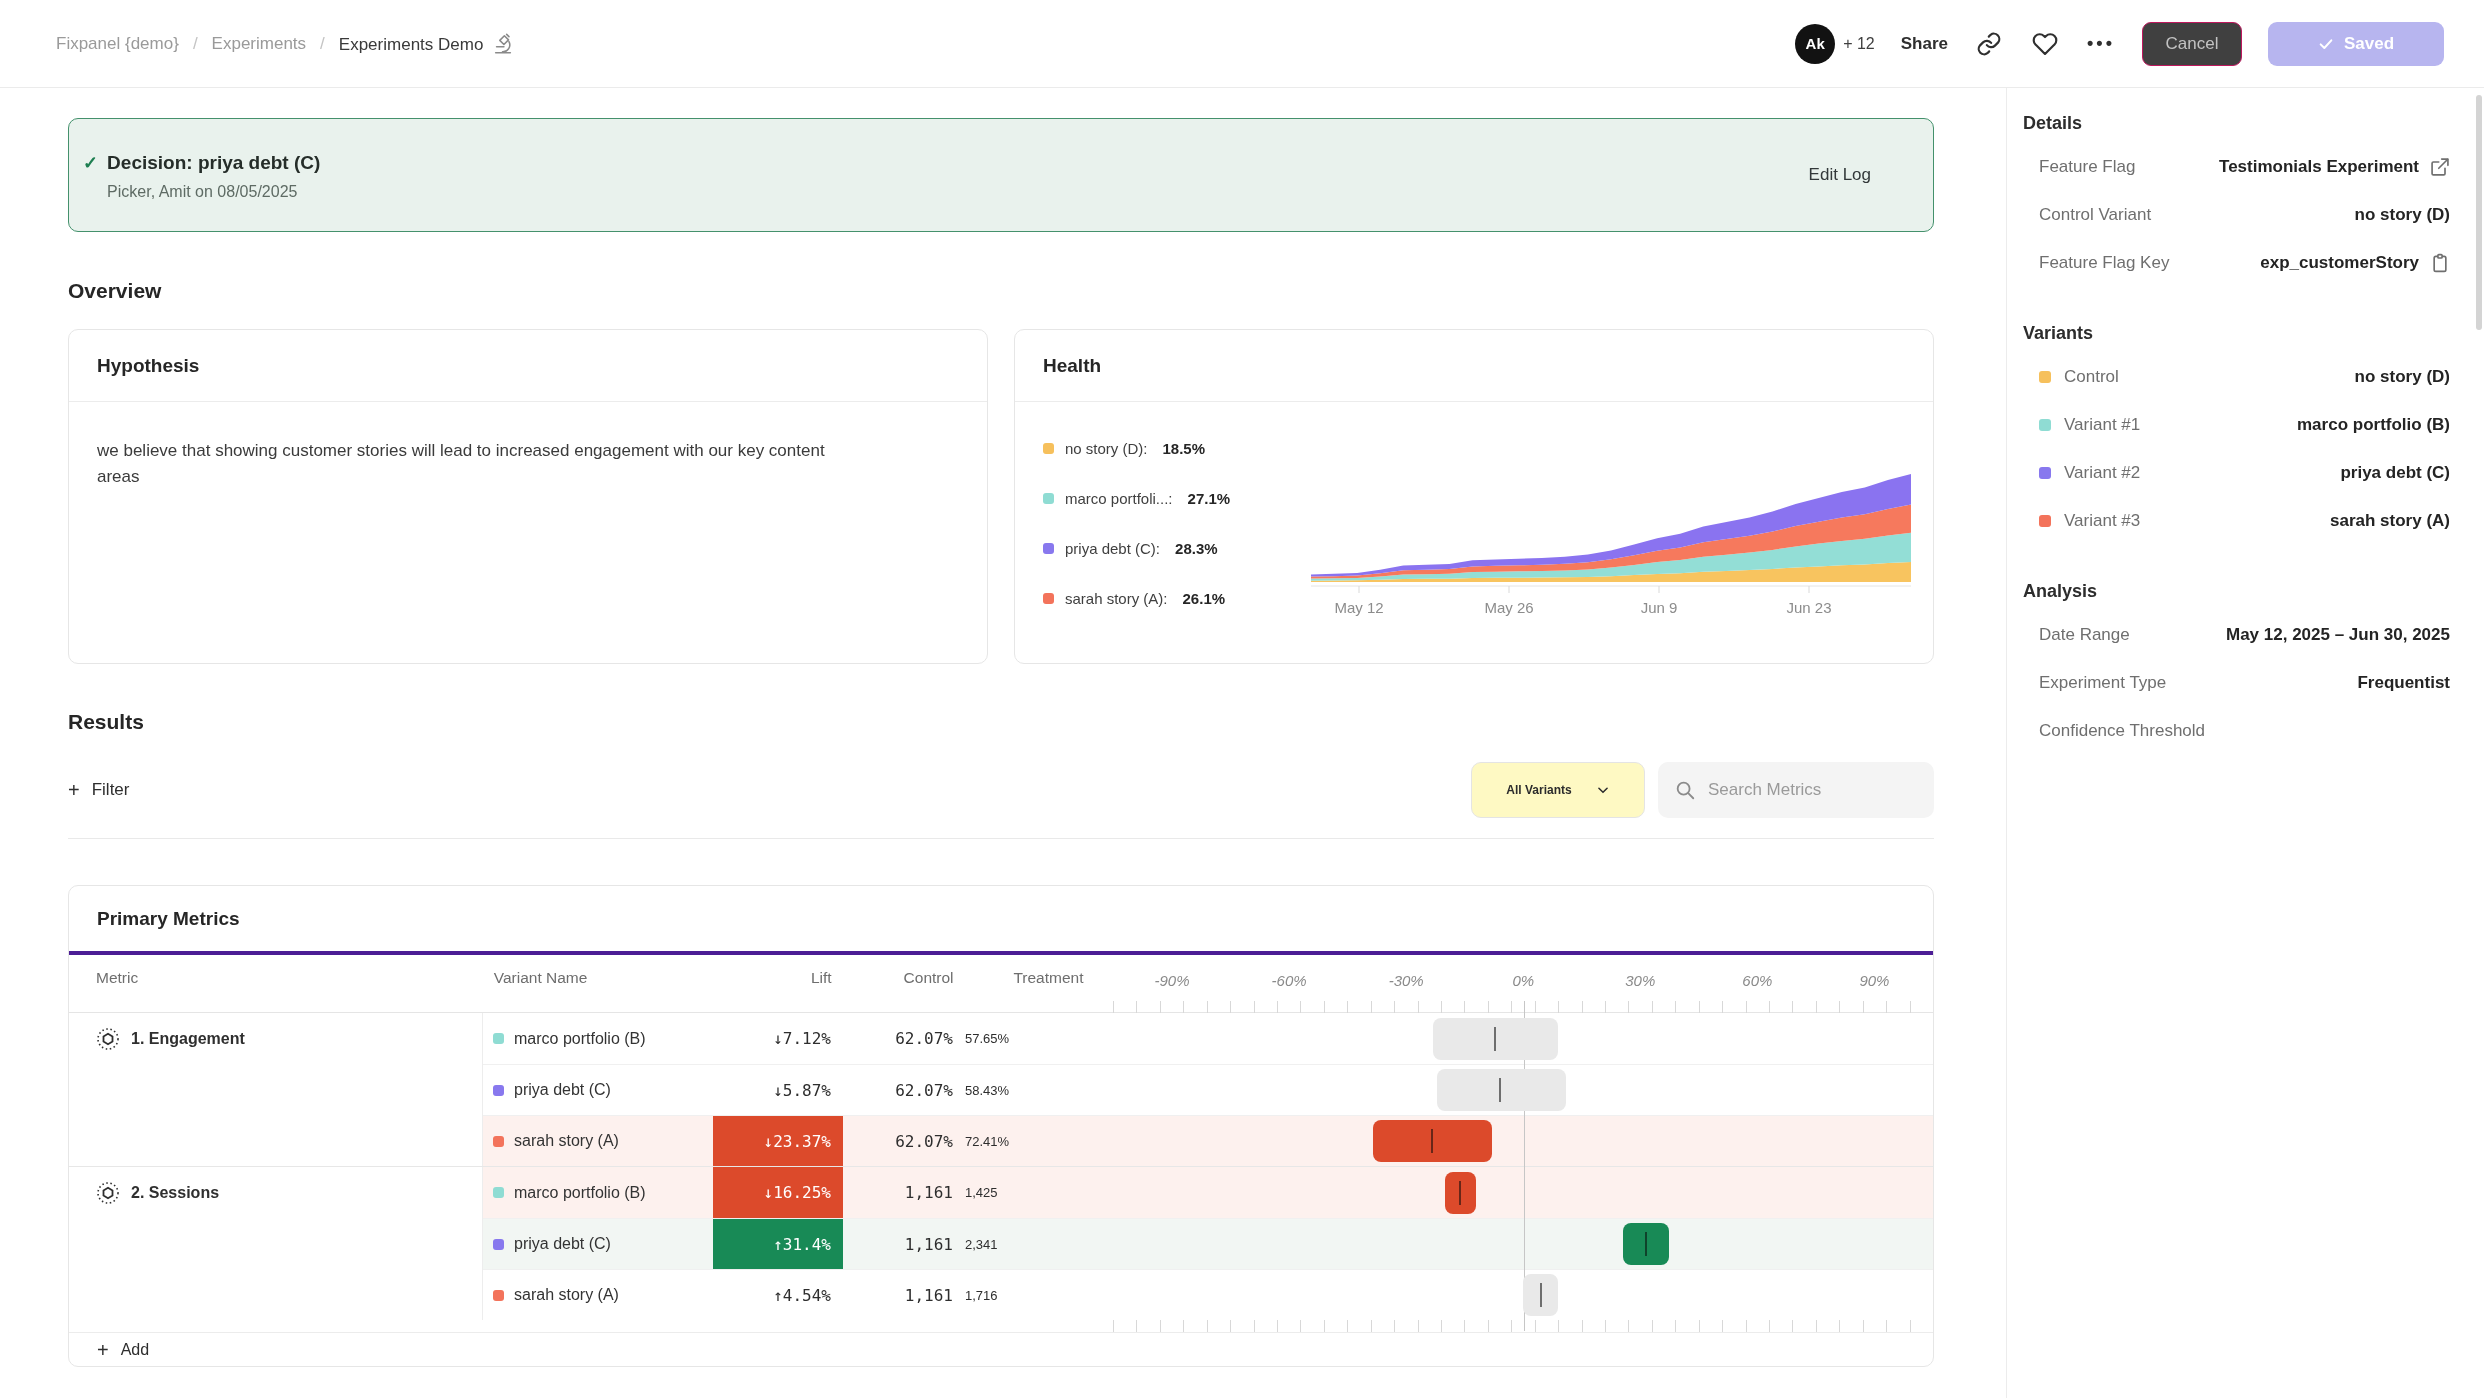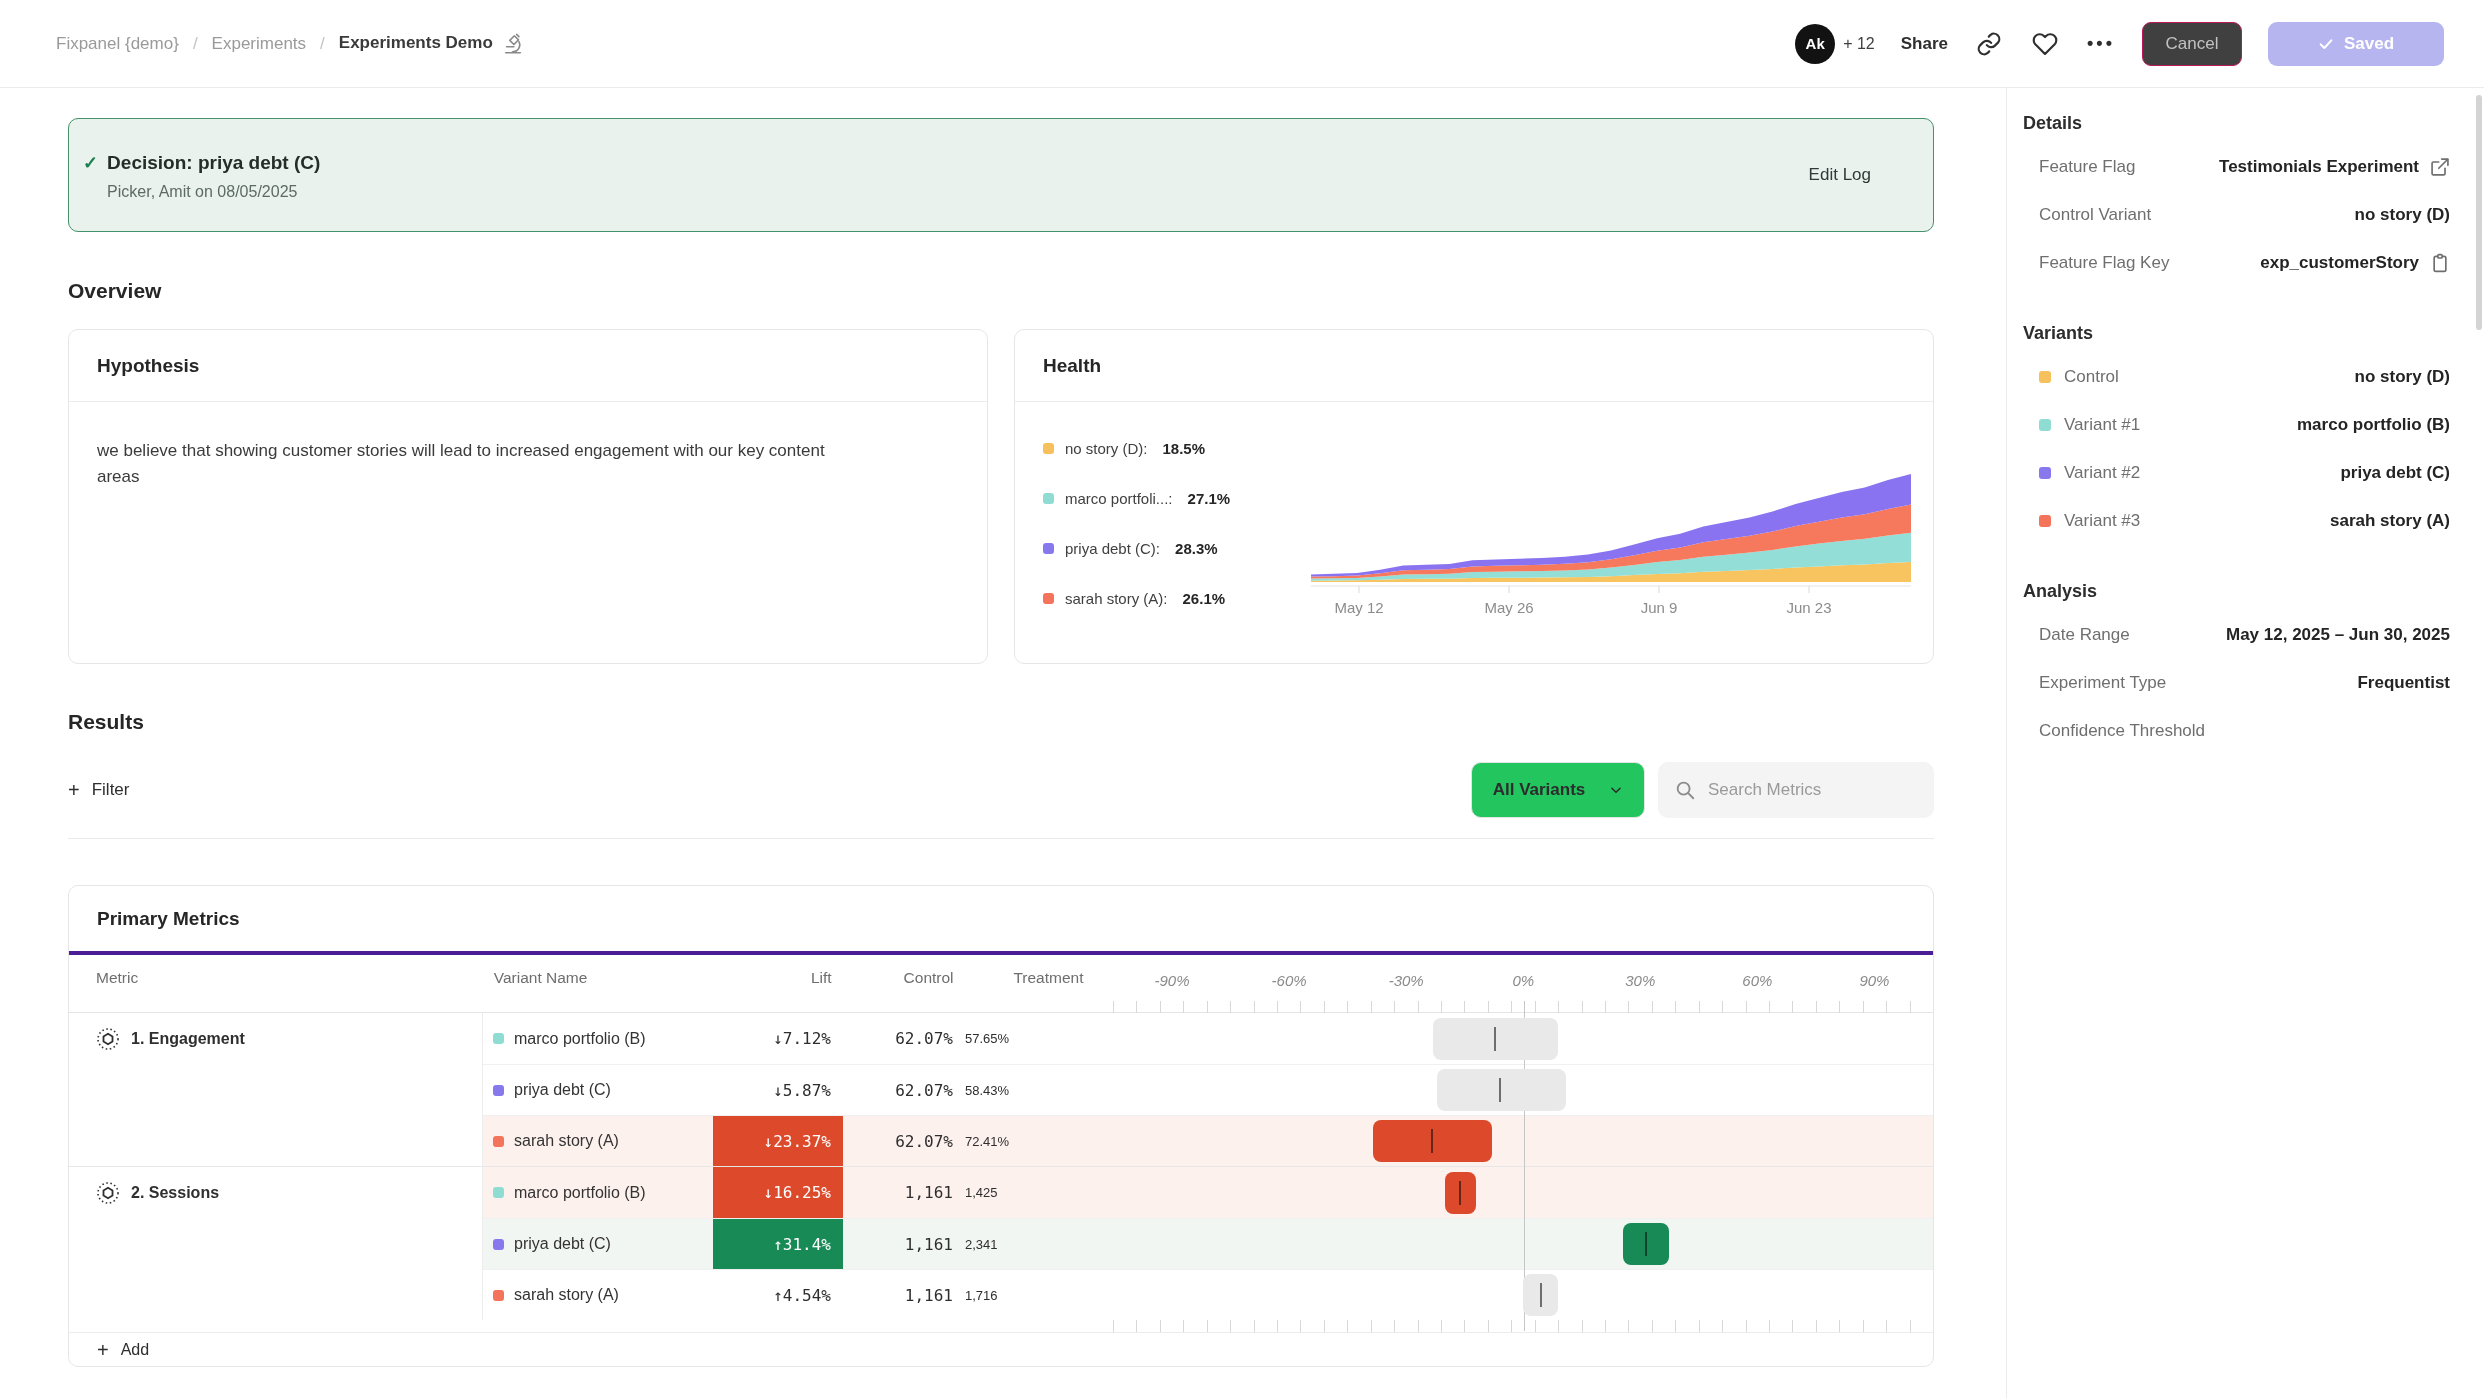--- a/index.html
+++ b/index.html
@@ -6,21 +6,21 @@
   html,body { width:2484px; height:1398px; overflow:hidden; background:#ffffff;
     font-family:"Liberation Sans", sans-serif; color:#2e2e2e; }
   .page { position:relative; width:2484px; height:1398px; background:#fff; }
 
   
   .topbar { height:88px; display:flex; align-items:center; justify-content:space-between;
     padding:0 40px 0 56px; border-bottom:1px solid #ebebeb; background:#fff; }
   .breadcrumb { display:flex; align-items:center; gap:14px; font-size:17px; }
   .crumb { color:#9a9a9a; cursor:pointer; }
   .crumb-sep { color:#c4c4c4; }
-  .crumb-current { color:#3a3a3a; font-weight:700; display:flex; align-items:flex-start; gap:9px; }
+  .crumb-current { color:#3a3a3a; font-weight:400; display:flex; align-items:flex-end; gap:9px; }
   .topbar-actions { display:flex; align-items:center; gap:26px; }
   .avatar { width:40px; height:40px; border-radius:50%; background:#121212; color:#fff;
     display:flex; align-items:center; justify-content:center; font-weight:700; font-size:15px; }
   .collab-count { font-size:16px; color:#3f3f3f; margin-left:-18px; }
   .share-label { font-size:17px; font-weight:600; color:#2f2f2f; cursor:pointer; }
   .icon-btn { width:30px; height:30px; display:flex; align-items:center; justify-content:center; cursor:pointer; }
   .dots { font-size:18px; letter-spacing:3px; color:#2f2f2f; font-weight:700; }
   .btn { height:44px; border-radius:9px; display:flex; align-items:center; justify-content:center;
     font-size:17px; cursor:pointer; }
   .btn-cancel { width:100px; background:#404040; border:1px solid #be185d; color:#c2c2c2; }
@@ -60,23 +60,23 @@
   .legend-value { color:#262626; font-weight:700; margin-left:4px; }
   .health-chart-wrap { flex:1; }
   .health-chart-wrap svg { display:block; width:100%; height:auto; }
 
   
   .toolbar { margin-top:28px; display:flex; align-items:center; justify-content:space-between; }
   .filter-btn { display:flex; align-items:center; gap:12px; font-size:17px; color:#2e2e2e;
     cursor:pointer; padding:10px 8px 10px 0; }
   .plus-glyph { font-size:20px; color:#2e2e2e; line-height:1; }
   .toolbar-right { display:flex; align-items:center; gap:13px; }
-  .dropdown { height:56px; min-width:174px; background:#22c55e; border:1px solid #e4e4e4; border-radius:10px;
+  .dropdown { height:56px; min-width:174px; background:#fef9c3; border:1px solid #e4e4e4; border-radius:10px;
     display:flex; align-items:center; justify-content:center; gap:24px; padding:0 18px;
-    font-size:17px; font-weight:600; color:#2c2c2c; cursor:pointer; }
+    font-size:12px; font-weight:600; color:#2c2c2c; cursor:pointer; }
   .searchbox { height:56px; width:276px; background:#f4f4f4; border-radius:10px; display:flex;
     align-items:center; gap:12px; padding:0 16px; }
   .searchbox input { border:none; outline:none; background:transparent; font-size:17px; color:#3a3a3a;
     width:200px; font-family:"Liberation Sans", sans-serif; }
   .searchbox input::placeholder { color:#9a9a9a; }
   .toolbar-divider { margin-top:20px; border-top:1px solid #e9e9e9; }
 
   
   .pm-card { margin-top:46px; background:#fff; border:1px solid #e6e6e6; border-radius:10px; overflow:hidden; }
   .pm-title-row { height:69px; display:flex; align-items:center; padding:0 28px; border-bottom:4px solid #4c1d95; }

